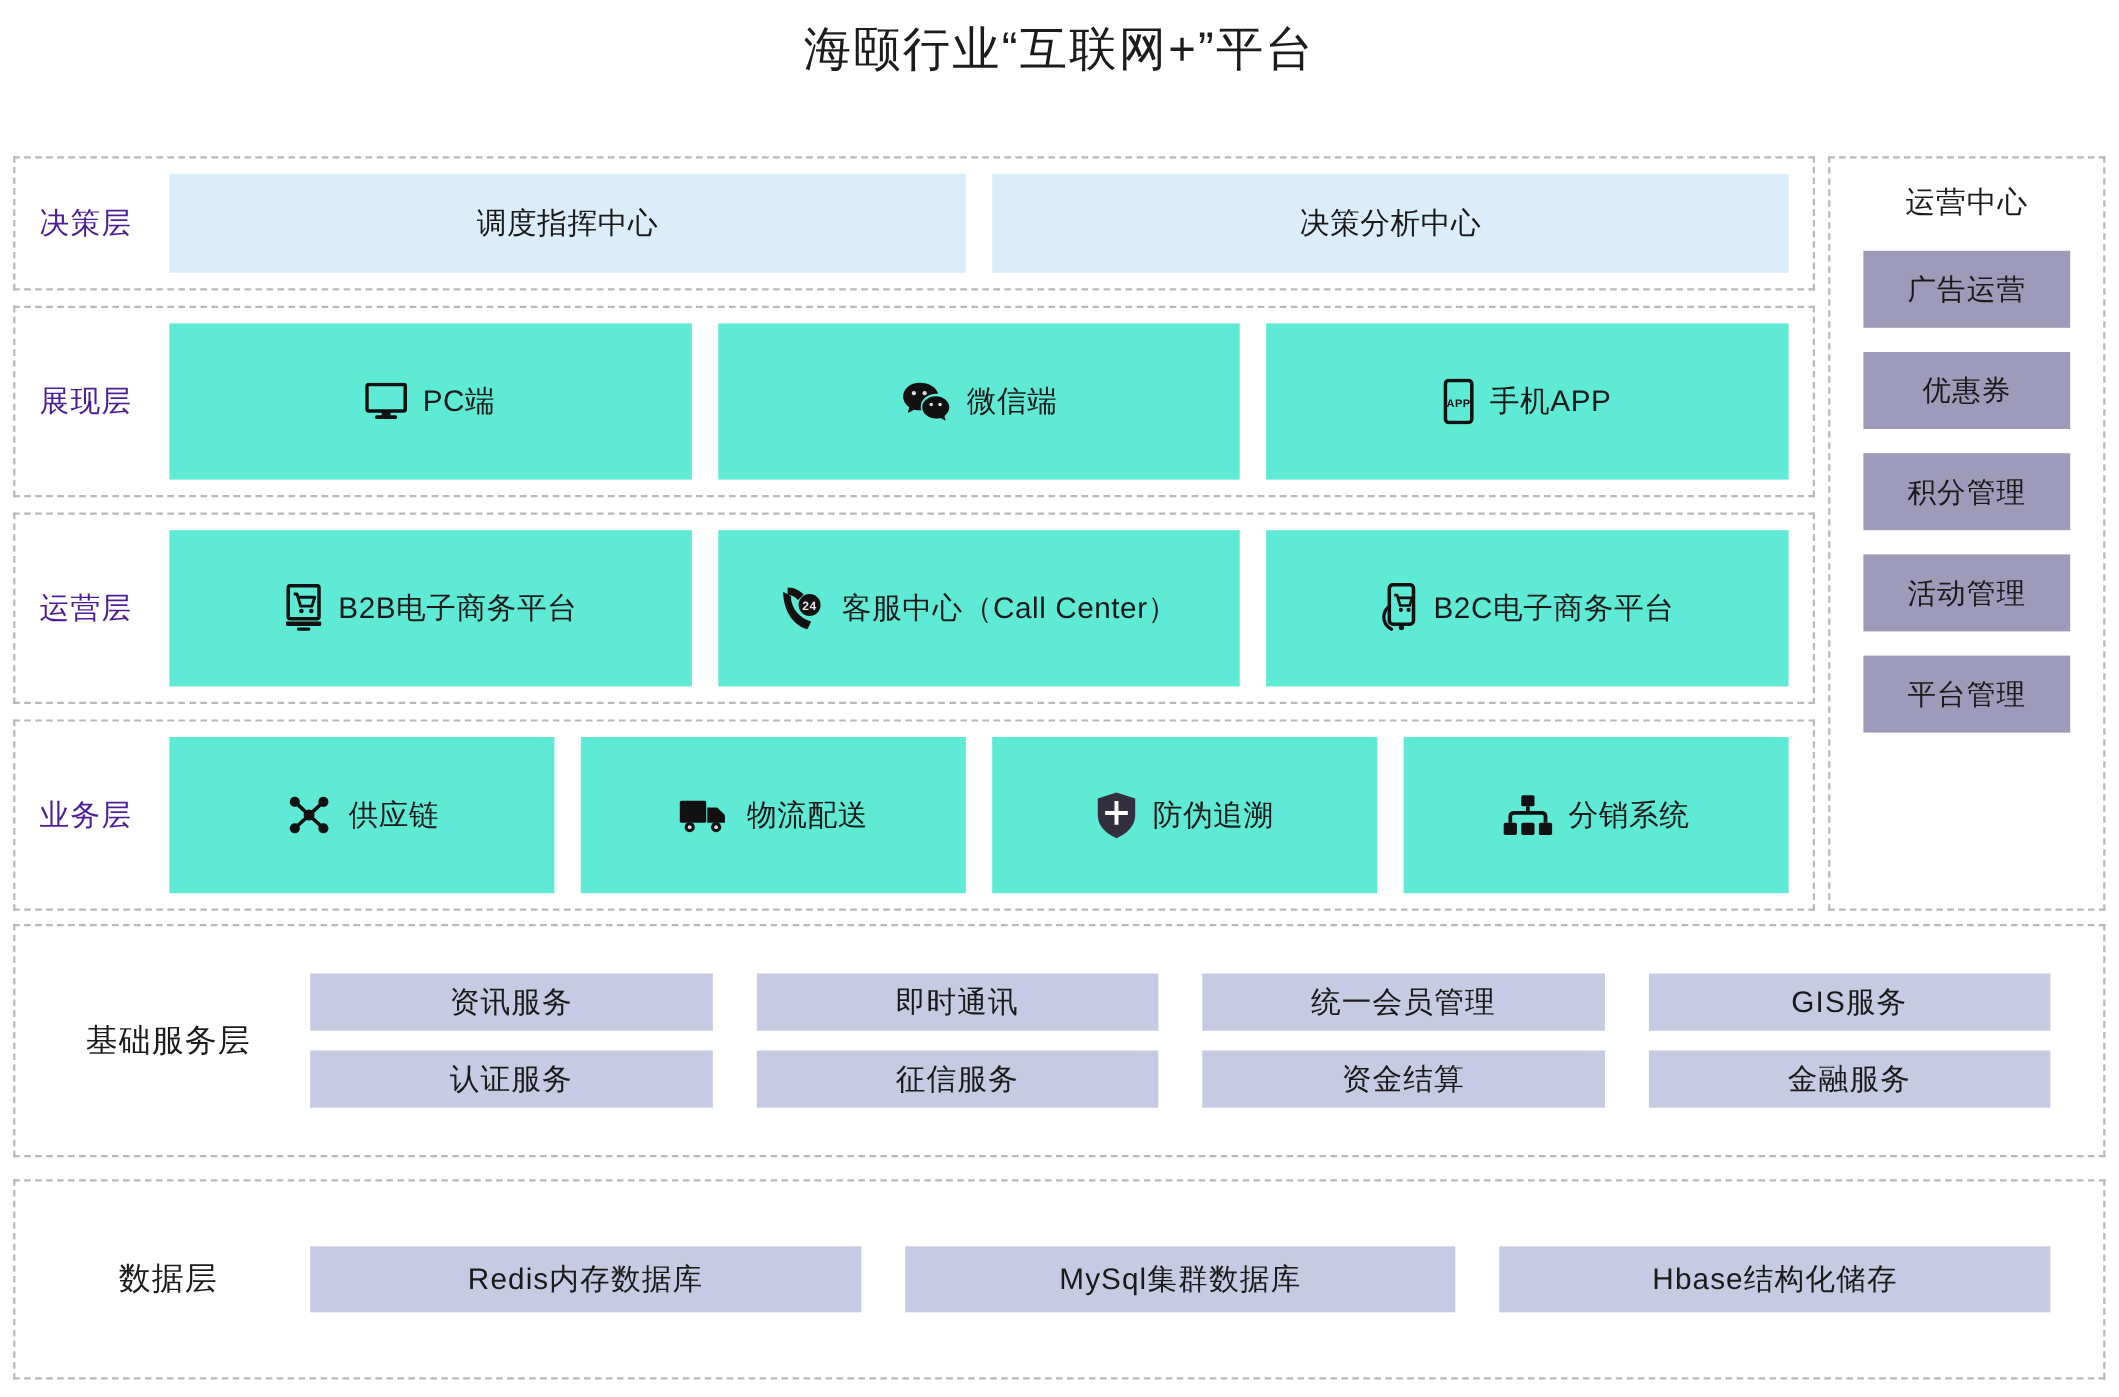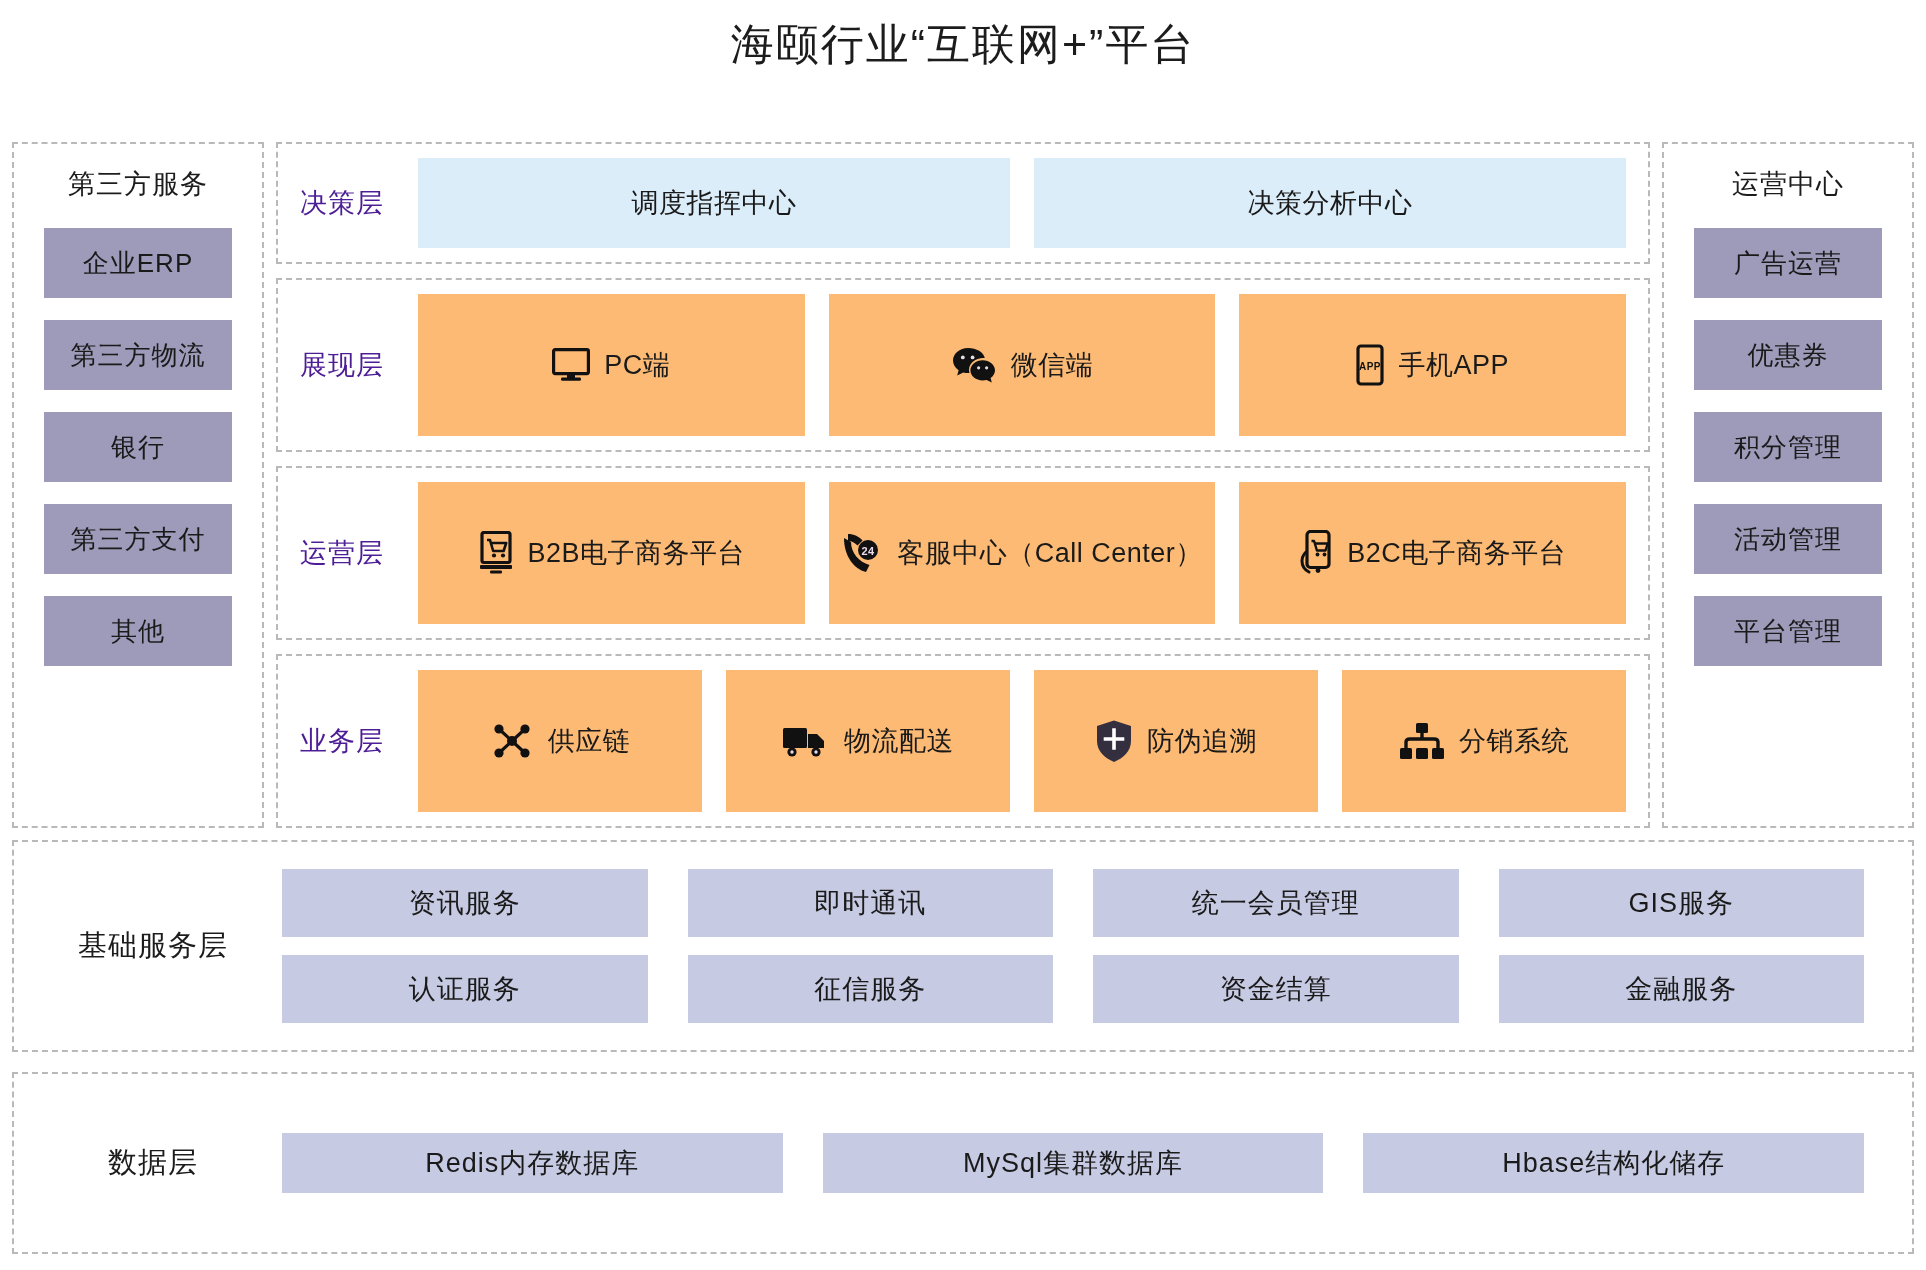--- a/index.html
+++ b/index.html
@@ -113,21 +113,21 @@
     display: flex;
     align-items: center;
     justify-content: center;
     gap: 14px;
     font-size: 27px;
     color: #1a1a1a;
     letter-spacing: 0.5px;
     white-space: nowrap;
   }
   .card-blue { background: #dcedfa; }
-  .card-pink { background: #fdba74; text-align: right; }
+  .card-pink { background: #5eead4; text-align: right; }
 
   .ic { flex: 0 0 auto; display: inline-flex; align-items: center; justify-content: center; }
 
   
   .band-base {
     position: absolute;
     top: 840px; left: 12px;
     width: 1902px; height: 212px;
     display: flex;
     align-items: center;
@@ -147,21 +147,21 @@
     flex-direction: column;
     gap: 18px;
     padding-right: 38px;
   }
   .grid-row {
     display: flex;
     gap: 40px;
   }
   .blue-chip {
     flex: 1;
-    height: 68px;
+    height: 52px;
     background: #c6cae2;
     color: #1a1a1a;
     font-size: 27px;
     display: flex;
     align-items: center;
     justify-content: center;
     letter-spacing: 1px;
   }
 
   
@@ -183,30 +183,20 @@
 </style>
 </head>
 <body>
 
 <div class="page">
 
   <div class="title">海颐行业“互联网+”平台</div>
 
   <div class="band-main">
 
-    <div class="side-panel dashed">
-      <div class="side-title">第三方服务</div>
-      <div class="side-list">
-        <div class="side-chip">企业ERP</div>
-        <div class="side-chip">第三方物流</div>
-        <div class="side-chip">银行</div>
-        <div class="side-chip">第三方支付</div>
-        <div class="side-chip">其他</div>
-      </div>
-    </div>
 
     <div class="center-col">
 
       <div class="layer-row dashed h-decision">
         <div class="layer-label">决策层</div>
         <div class="cards">
           <div class="card card-blue">
             <span>调度指挥中心</span>
           </div>
           <div class="card card-blue">

